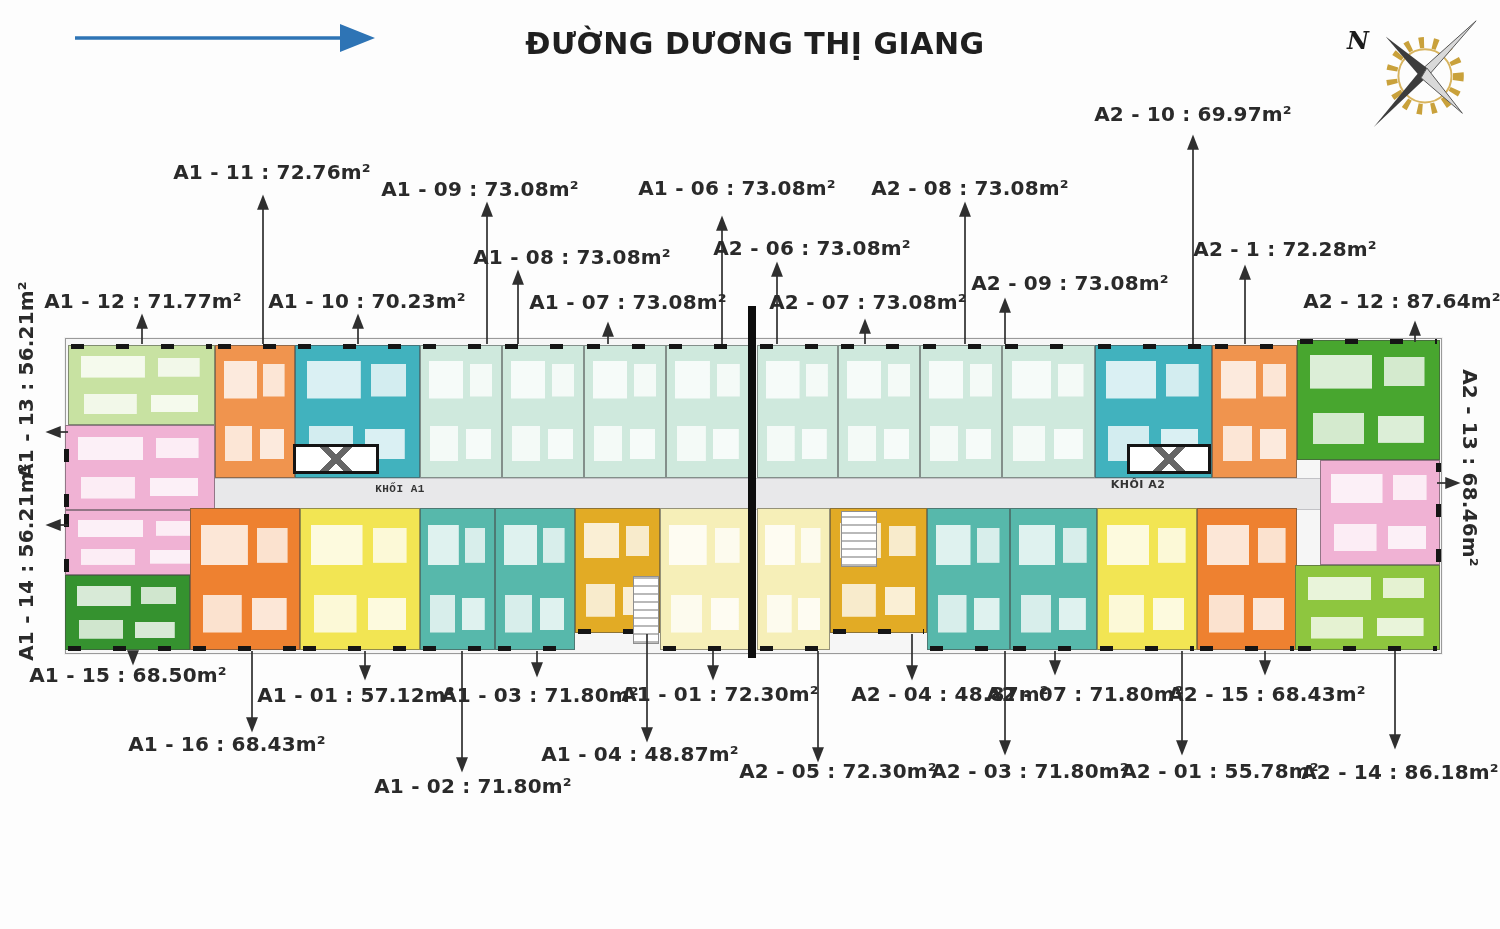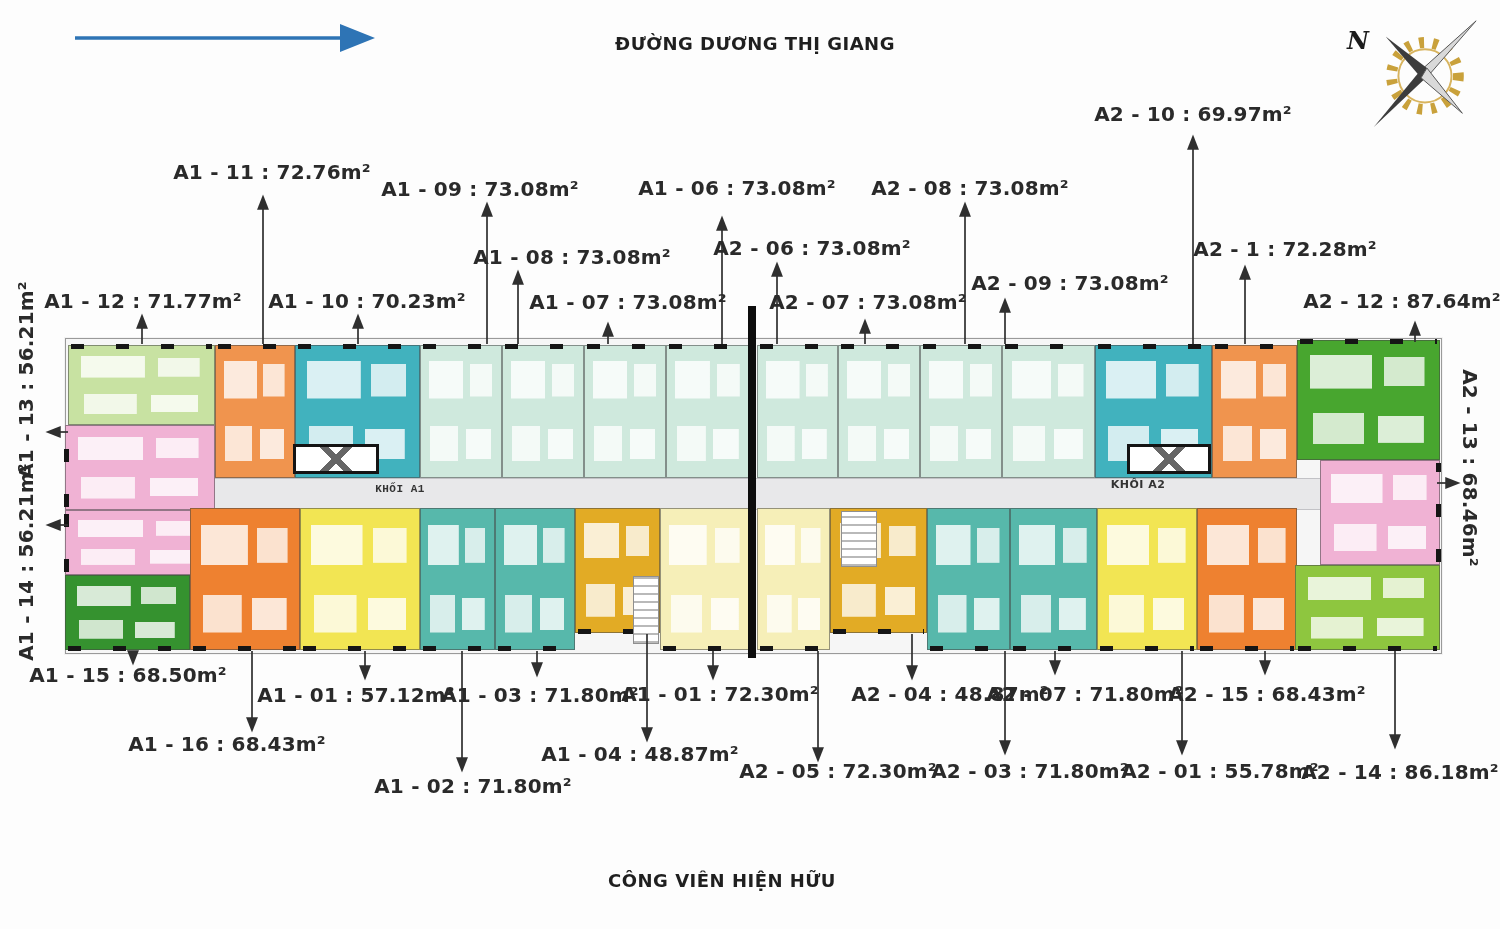--- a/index.html
+++ b/index.html
@@ -1,21 +1,21 @@
 <!DOCTYPE html>
 <html><head>
 <meta charset="utf-8">
 <style>
   html,body{margin:0;padding:0;background:#fdfdfd;}
   body{width:1500px;height:929px;position:relative;overflow:hidden;
        font-family:"DejaVu Sans","Liberation Sans",sans-serif;color:#262626;}
   #canvas{position:absolute;inset:0;width:1500px;height:929px;}
 
   .title{position:absolute;transform:translate(-50%,-50%);font-weight:bold;
-         font-size:18px;letter-spacing:.5px;color:#1f1f1f;white-space:nowrap;}
+         font-size:30px;letter-spacing:.5px;color:#1f1f1f;white-space:nowrap;}
 
   
   #slab{position:absolute;left:65px;top:338px;width:1375px;height:314px;
         background:#f6f6f6;border:1px solid #9a9a9a;box-shadow:0 0 0 1px rgba(0,0,0,.04);}
   #corridor{position:absolute;left:212px;top:478px;width:1110px;height:30px;
             background:#e8e8ea;border-top:1px solid #c2c2c6;border-bottom:1px solid #c2c2c6;}
   .block-label{position:absolute;transform:translate(-50%,-50%);font-size:11px;
                font-weight:bold;color:#333;letter-spacing:.5px;white-space:nowrap;}
 
   .unit{position:absolute;box-sizing:border-box;border:1px solid rgba(70,70,70,.55);}
@@ -47,21 +47,20 @@
   #compass{position:absolute;left:1364px;top:10px;width:118px;height:120px;}
   #north-label{position:absolute;left:1347px;top:26px;font-family:"DejaVu Serif","Liberation Serif",serif;
                font-style:italic;font-weight:bold;font-size:24px;color:#1c1c1c;}
   .z-units{z-index:10}.z-feat{z-index:15}.z-div{z-index:20}
 </style>
 </head>
 <body>
 <div id="canvas">
 
   <div class="title" style="left:755px;top:43px;">ĐƯỜNG DƯƠNG THỊ GIANG</div>
-  <div class="title" style="left:722px;top:880px;">CÔNG VIÊN HIỆN HỮU</div>
 
   <div id="slab"></div>
   <div id="corridor"></div>
   <div class="block-label" style="left:400px;top:489px;font-family:Liberation Mono, monospace;">KHỐI A1</div>
   <div class="block-label" style="left:1138px;top:484px;">KHỐI A2</div>
   <div id="divider" class="z-div" style="left: 748px; top: 306px; width: 8px; height: 352px;"></div>
 
   <div id="north-label">N</div>
   <svg id="compass" viewBox="0 0 120 120">
     <circle cx="62" cy="66" r="34" fill="none" stroke="#c9a13b" stroke-width="11" stroke-dasharray="5 9"></circle>

